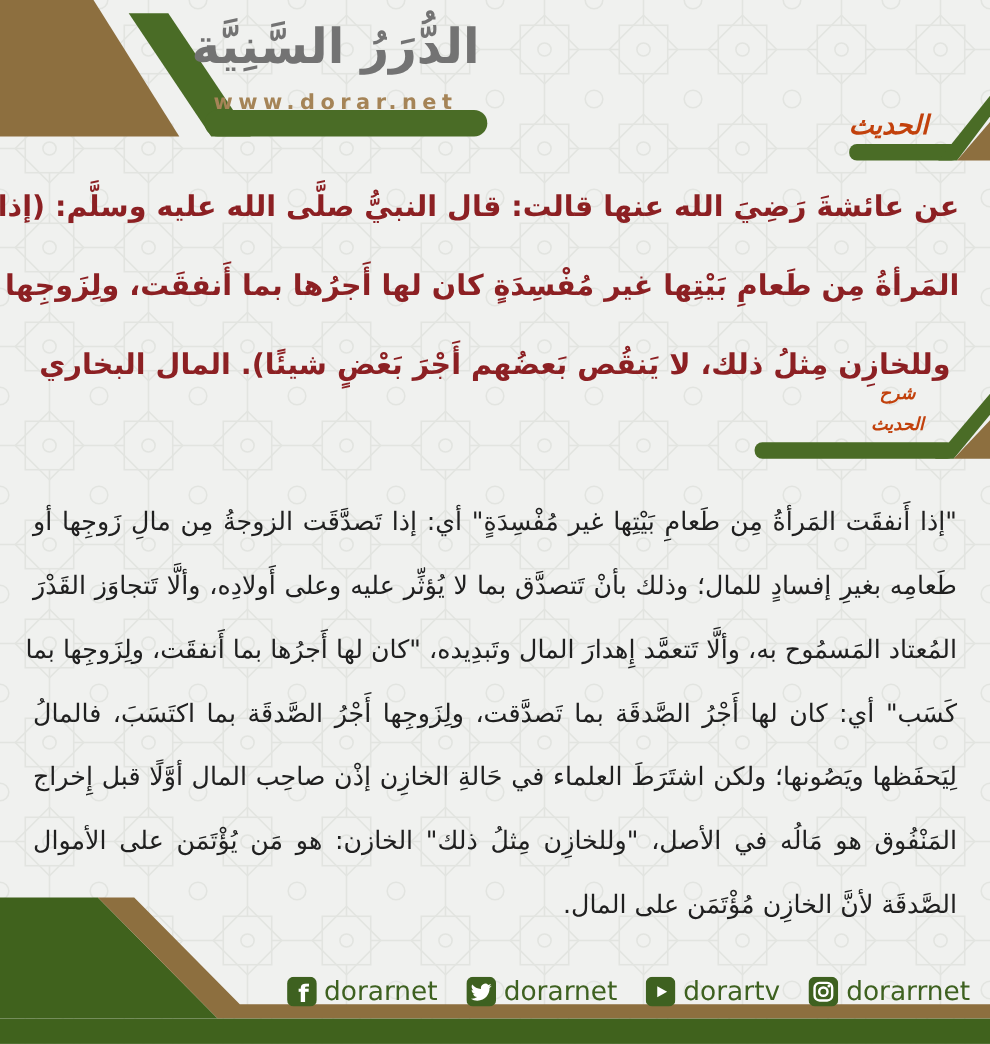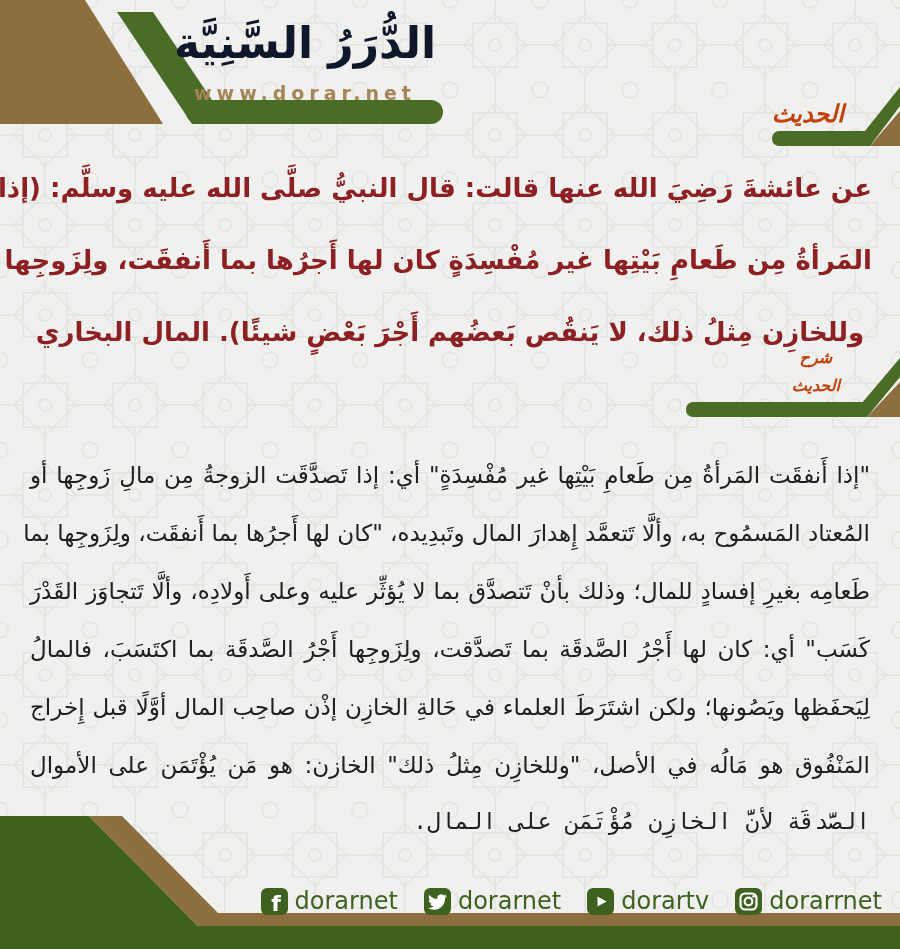--- a/index.html
+++ b/index.html
@@ -2,35 +2,35 @@
 <html lang="ar"><head>
 <meta charset="utf-8">
 <style>
   html,body{margin:0;padding:0;}
   body{font-family:"DejaVu Sans",sans-serif;}
   .page{position:relative;width:900px;height:949px;overflow:hidden;background:#f0f1ef;}
   .layer{position:absolute;left:0;top:0;pointer-events:none;}
   .content{position:absolute;z-index:2;}
 
   .logo-title{left:140px;top:12px;width:330px;text-align:center;font-size:44px;line-height:62px;
-              font-weight:bold;color:#0f172a;direction:rtl;}
+              font-weight:bold;color:#737373;direction:rtl;}
   .logo-url{left:140px;top:82px;width:330px;text-align:center;font-size:19px;letter-spacing:5px;
             color:#a58457;font-weight:bold;}
 
   .section-label{color:#c2410c;direction:rtl;text-align:center;font-weight:bold;font-style:italic;}
   .label-hadith{right:56px;top:100px;font-size:24px;}
   .label-sharh{right:60px;top:344px;font-size:16px;line-height:28px;}
 
   .hadith-block{left:28px;right:28px;top:152px;direction:rtl;text-align:center;color:#8c2023;}
   .hadith-line{font-size:26px;line-height:72px;white-space:nowrap;font-weight:bold;}
 
   .sharh-block{left:30px;right:30px;top:446px;direction:rtl;color:#202020;}
   .sharh-line{font-size:23px;height:58px;line-height:58px;text-align:justify;text-align-last:justify;
               white-space:nowrap;}
-  .sharh-line.last{text-align:center;text-align-last:right;font-family:Liberation Mono, monospace;}
+  .sharh-line.last{text-align:center;text-align-last:right;}
 
   .social-row{right:18px;bottom:34px;display:flex;align-items:center;gap:26px;direction:ltr;}
   .social-item{display:flex;align-items:center;gap:7px;cursor:pointer;}
   .social-handle{font-size:24px;color:#3e6120;}
 </style>
 </head>
 <body>
 
 <div class="page">
 
@@ -90,22 +90,22 @@
   </div>
 
   <div class="content hadith-block">
     <div class="hadith-line">عن عائشةَ رَضِيَ الله عنها قالت: قال النبيُّ صلَّى الله عليه وسلَّم: (إذا أَنفقَت</div>
     <div class="hadith-line">المَرأةُ مِن طَعامِ بَيْتِها غير مُفْسِدَةٍ كان لها أَجرُها بما أَنفقَت، ولِزَوجِها بما كَسَب،</div>
     <div class="hadith-line">وللخازِن مِثلُ ذلك، لا يَنقُص بَعضُهم أَجْرَ بَعْضٍ شيئًا). المال البخاري</div>
   </div>
 
   <div class="content sharh-block">
     <div class="sharh-line">"إذا أَنفقَت المَرأةُ مِن طَعامِ بَيْتِها غير مُفْسِدَةٍ"  أي: إذا تَصدَّقَت الزوجةُ مِن مالِ زَوجِها أو</div>
+    <div class="sharh-line">طَعامِه بغيرِ إفسادٍ للمال؛ وذلك بأنْ تَتصدَّق بما لا يُؤثِّر عليه وعلى أَولادِه، وألَّا تَتجاوَز القَدْرَ</div>
     <div class="sharh-line">المُعتاد المَسمُوح به، وألَّا تَتعمَّد إِهدارَ المال وتَبدِيده، "كان لها أَجرُها بما أَنفقَت، ولِزَوجِها بما</div>
-    <div class="sharh-line">طَعامِه بغيرِ إفسادٍ للمال؛ وذلك بأنْ تَتصدَّق بما لا يُؤثِّر عليه وعلى أَولادِه، وألَّا تَتجاوَز القَدْرَ</div>
     <div class="sharh-line">كَسَب"  أي: كان لها أَجْرُ الصَّدقَة بما تَصدَّقت، ولِزَوجِها أَجْرُ الصَّدقَة بما اكتَسَبَ، فالمالُ</div>
     <div class="sharh-line">لِيَحفَظها ويَصُونها؛ ولكن اشتَرَطَ العلماء في حَالةِ الخازِن إذْن صاحِب المال أوَّلًا قبل إِخراج</div>
     <div class="sharh-line">المَنْفُوق هو مَالُه في الأصل، "وللخازِن مِثلُ ذلك"  الخازن: هو مَن يُؤْتَمَن على الأموال</div>
     <div class="sharh-line last">الصَّدقَة لأنَّ الخازِن مُؤْتَمَن على المال.</div>
   </div>
 
   <div class="content social-row">
 
     <div class="social-item">
       <svg width="27" height="27">

